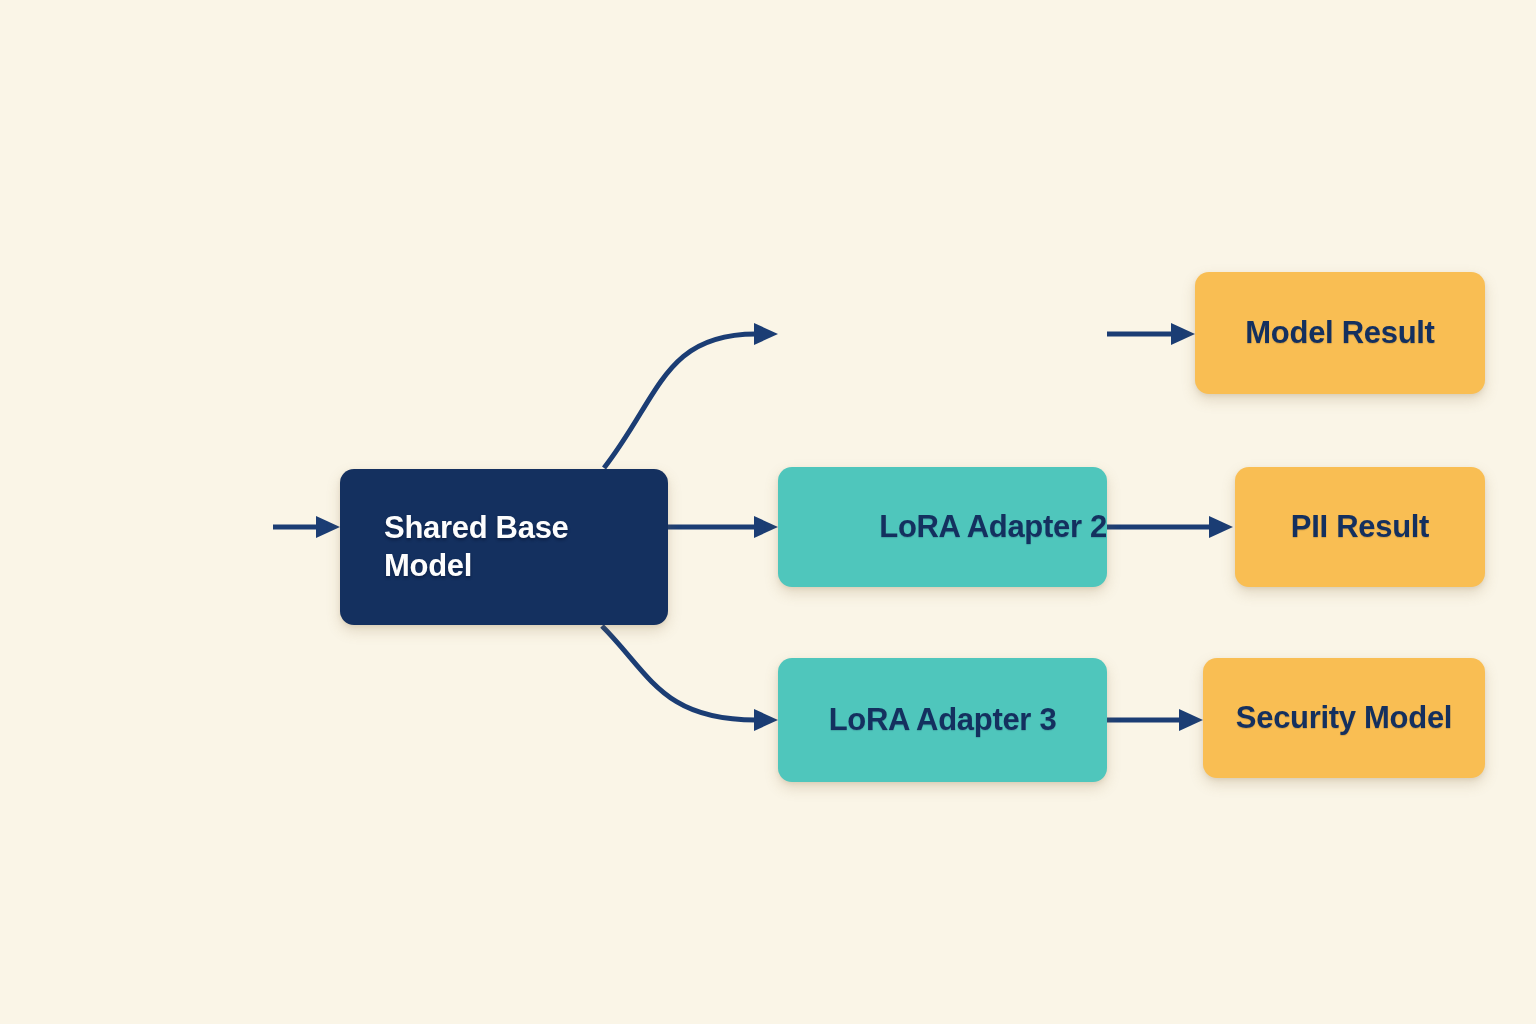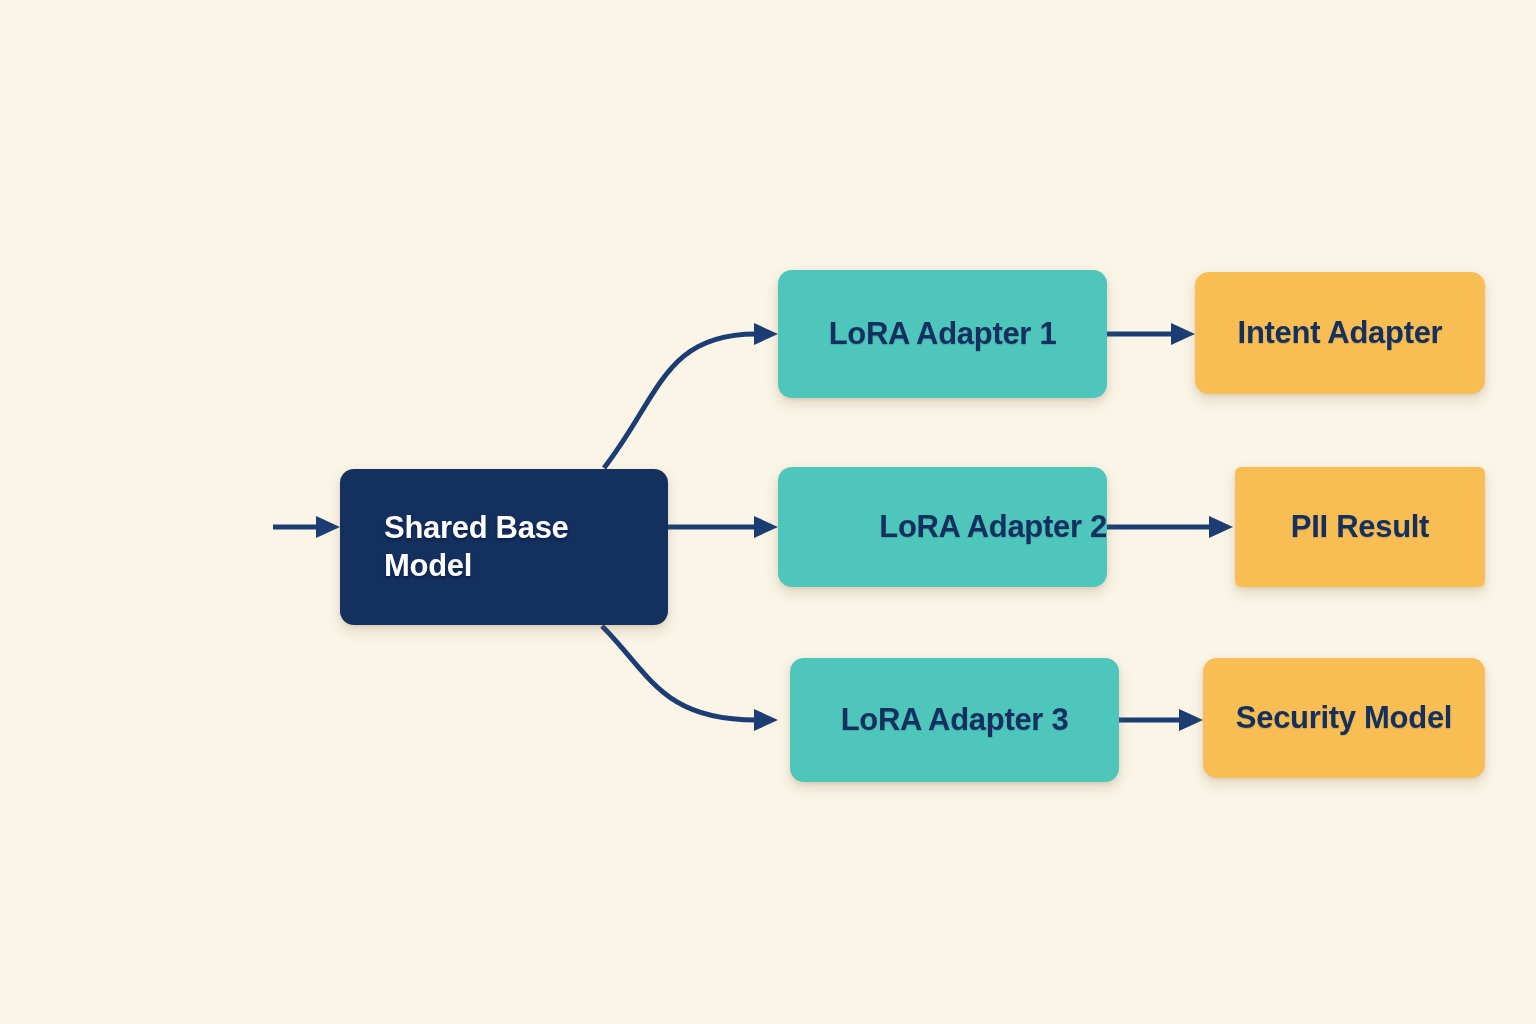--- a/index.html
+++ b/index.html
@@ -53,28 +53,28 @@
   }
   .node-adapter {
     width: 329px;
     left: 778px;
     background: #4fc6bc;
     color: #14305f;
     text-shadow: 0 1px 1px rgba(10,40,70,0.18);
   }
   .node-adapter-1 { top: 270px; height: 128px; }
   .node-adapter-2 { top: 467px; height: 120px; justify-content: flex-end; }
-  .node-adapter-3 { top: 658px; height: 124px; margin-left: 12px; }
+  .node-adapter-3 { top: 658px; height: 124px; }
   .node-result {
     background: #f9be53;
     color: #14305f;
     text-shadow: 0 1px 1px rgba(60,40,0,0.18);
   }
   .node-result-intent   { left: 1195px; top: 272px; width: 290px; height: 122px; }
-  .node-result-pii      { left: 1235px; top: 467px; width: 250px; height: 120px; border-radius: 6px; }
+  .node-result-pii      { left: 1235px; top: 467px; width: 250px; height: 120px; }
   .node-result-security { left: 1203px; top: 658px; width: 282px; height: 120px; }
   .arrow-line { stroke: #1b3d74; stroke-width: 5; fill: none; }
   .arrow-head { fill: #1b3d74; stroke: none; }
 </style>
 </head>
 <body>
 
 <div class="canvas">
 
   <svg class="arrow-layer" viewBox="0 0 1536 1024" xmlns="http://www.w3.org/2000/svg">
@@ -113,34 +113,31 @@
       <line class="arrow-line" x1="1107" y1="720" x2="1181" y2="720"></line>
       <polygon class="arrow-head" points="1179,709 1179,731 1203,720"></polygon>
     </g>
   </svg>
 
 
   <div class="node node-base">
     <span>Shared Base Model</span>
   </div>
 
-  <div class="node node-adapter node-adapter-1">
-    <span>LoRA Adapter 1</span>
-  </div>
 
   <div class="node node-adapter node-adapter-2">
     <span>LoRA Adapter 2</span>
   </div>
 
   <div class="node node-adapter node-adapter-3">
     <span>LoRA Adapter 3</span>
   </div>
 
   <div class="node node-result node-result-intent">
-    <span>Intent Adapter</span>
+    <span>Model Result</span>
   </div>
 
   <div class="node node-result node-result-pii">
     <span>PII Result</span>
   </div>
 
   <div class="node node-result node-result-security">
     <span>Security Model</span>
   </div>
 

